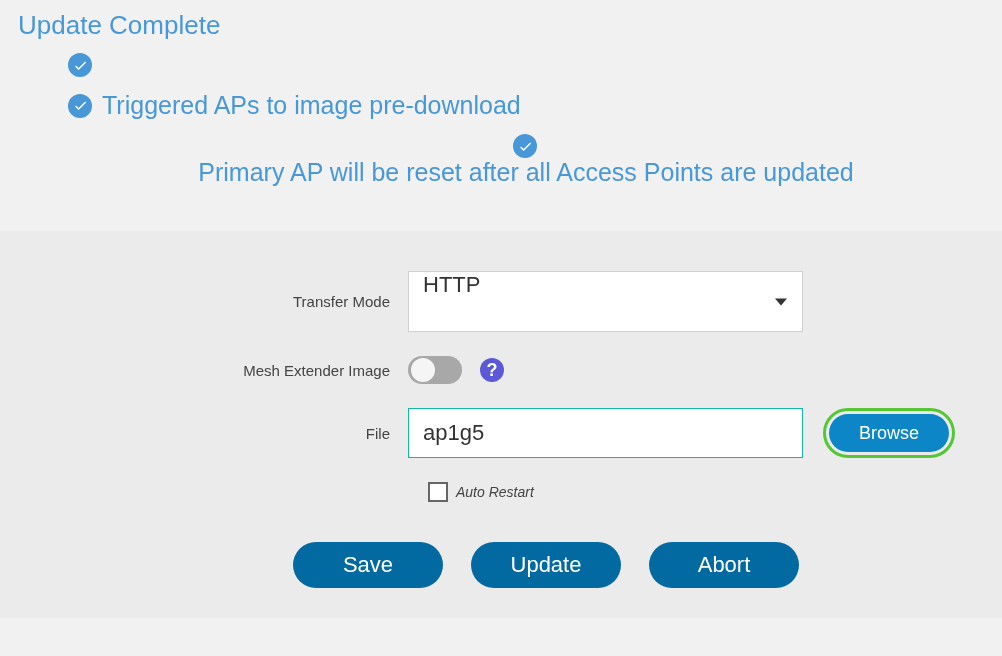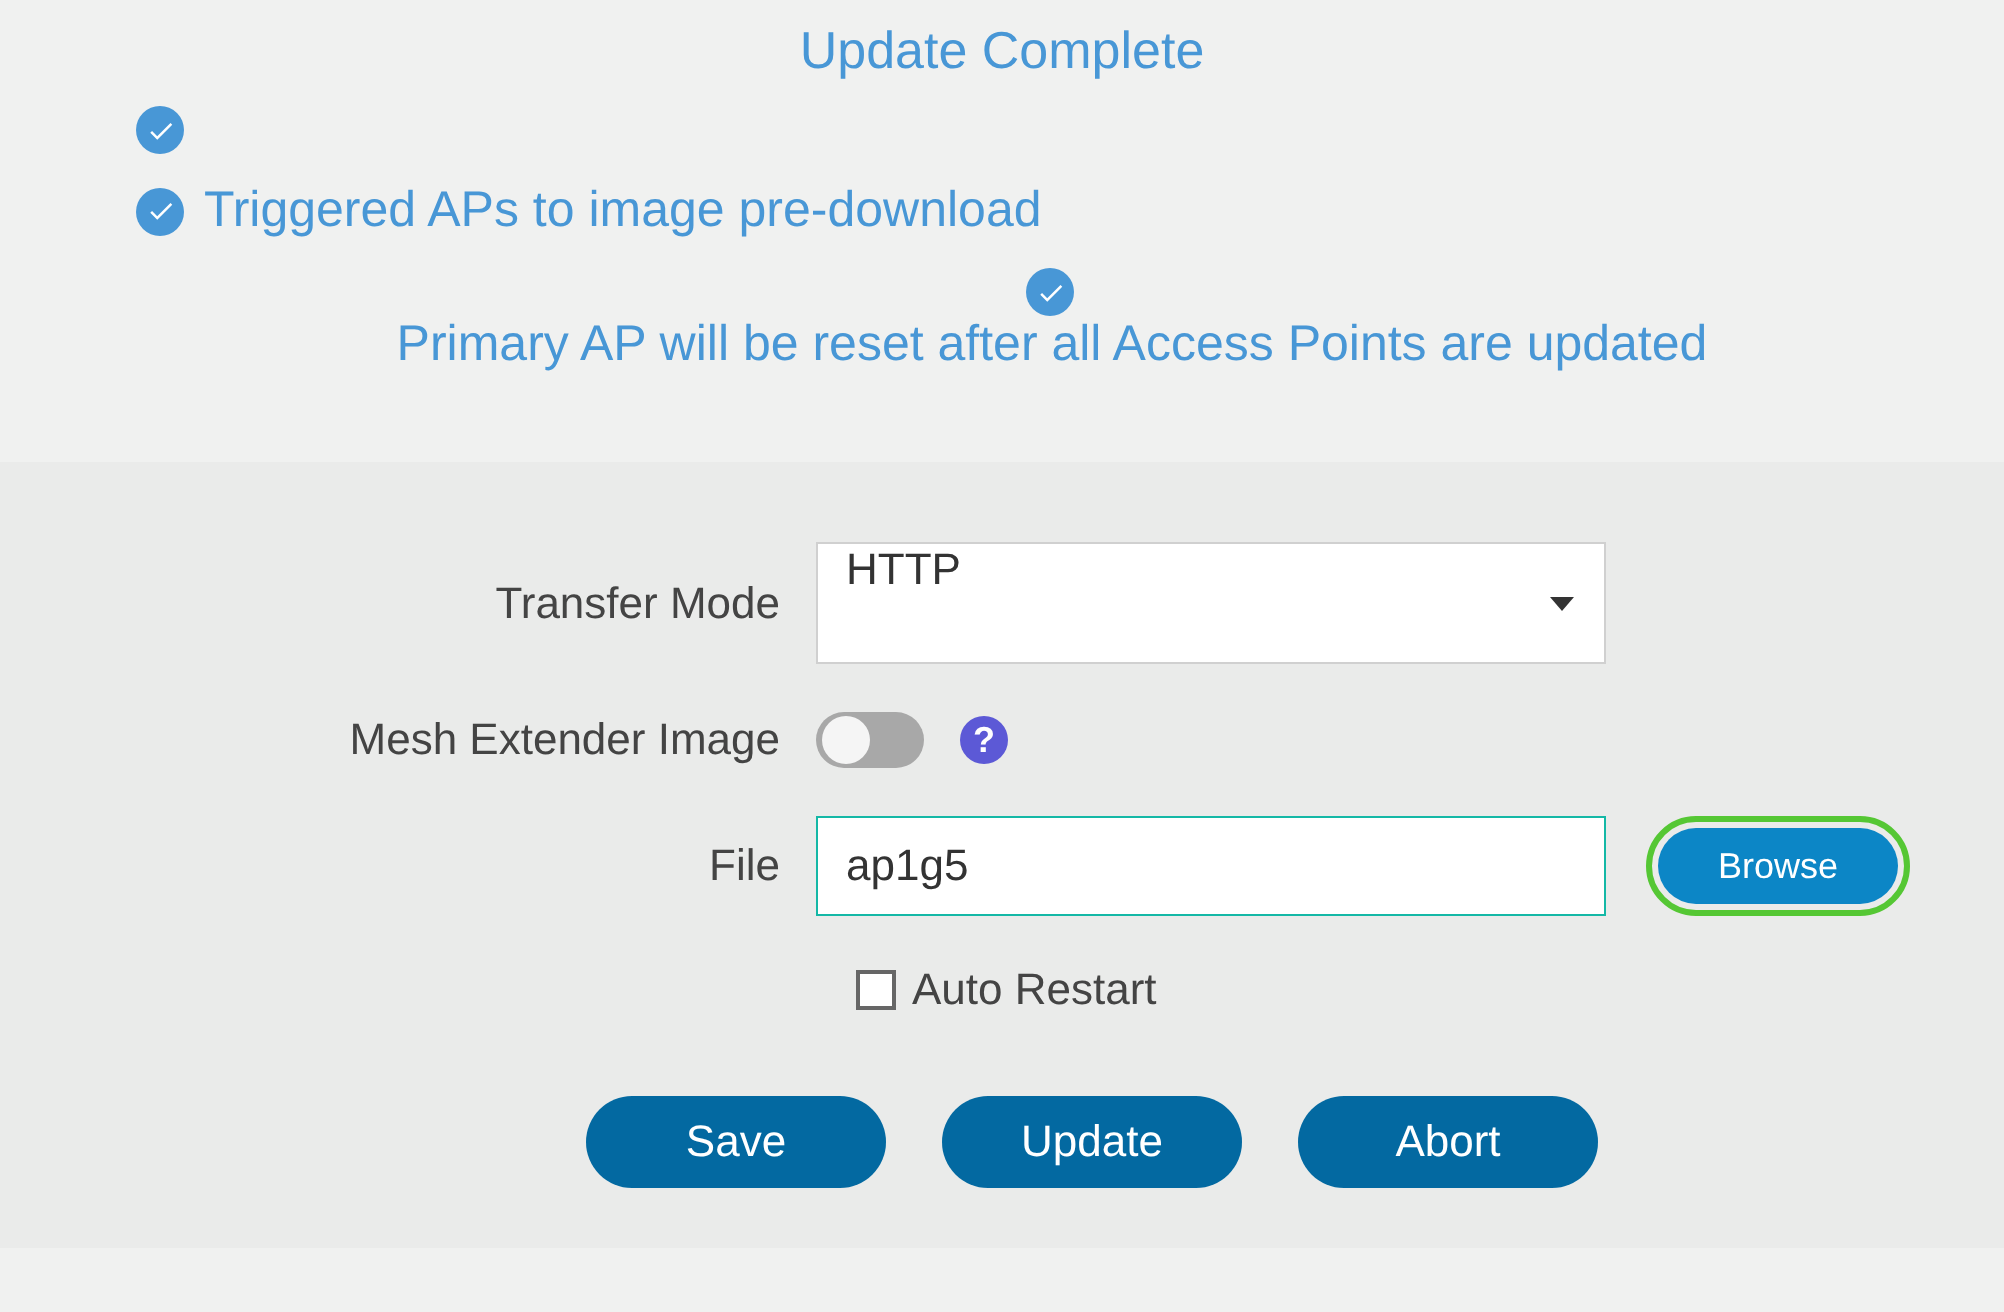--- a/index.html
+++ b/index.html
@@ -10,21 +10,20 @@
     body {
       font-family: Arial, Helvetica, sans-serif;
       background: #f0f1f0;
       width: 1002px;
       height: 656px;
     }
     
     .status-section {
       background: #f0f1f0;
       padding: 10px 18px 30px 18px;
-      text-align: center;
     }
     
     .status-title {
       color: #4897d6;
       font-size: 26px;
       font-weight: 400;
       margin-bottom: 12px;
     }
     
     .status-item {
@@ -80,21 +79,21 @@
       display: flex;
       align-items: center;
       margin-bottom: 24px;
     }
     
     .form-label {
       width: 388px;
       text-align: right;
       padding-right: 18px;
       color: #444;
-      font-size: 22px;
+      font-size: 15px;
       font-weight: 400;
     }
     
     .select-wrapper {
       position: relative;
       width: 395px;
     }
     
     .form-select {
       width: 100%;
@@ -194,22 +193,23 @@
     .checkbox {
       width: 20px;
       height: 20px;
       border: 2px solid #666;
       background: white;
       cursor: pointer;
     }
     
     .checkbox-label {
       color: #444;
-      font-size: 22px;
+      font-size: 14px;
       margin-left: 8px;
+      font-style: italic;
     }
     
     .button-row {
       display: flex;
       justify-content: center;
       gap: 28px;
       padding-left: 90px;
     }
     
     .action-btn {

